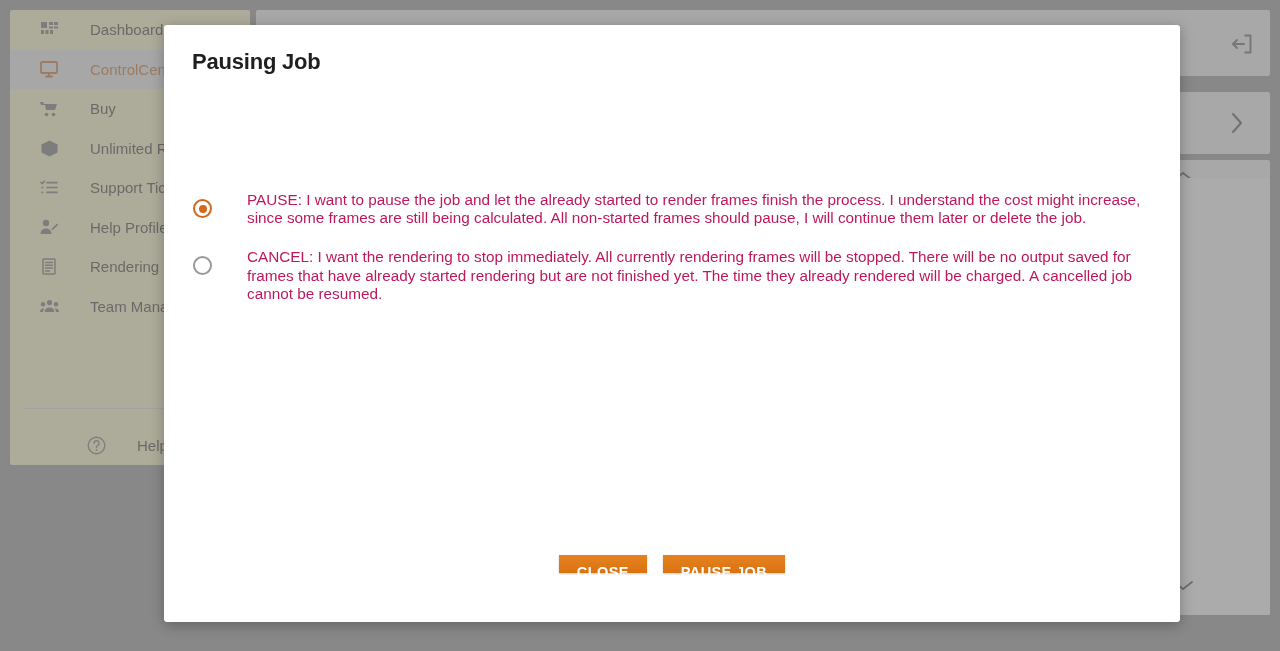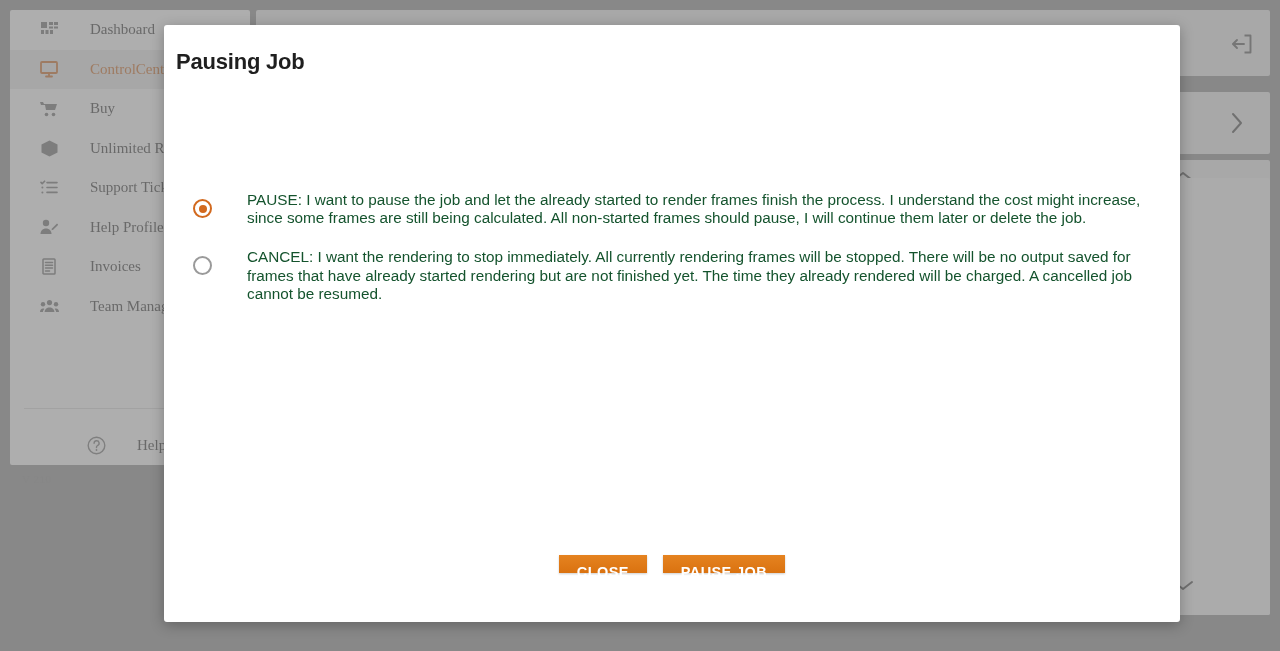--- a/index.html
+++ b/index.html
@@ -25,23 +25,22 @@
     opacity: 0.62;
   }
 
   
   #sidebar {
     position: absolute;
     left: 10px;
     top: 10px;
     width: 240px;
     height: 455px;
-    background: #ffffff;
+    background: #fef9c3;
     border-radius: 2px;
-    font-family: Liberation Serif, serif;
   }
 
   .nav-item {
     position: relative;
     height: 39.5px;
     display: flex;
     align-items: center;
     padding-left: 26px;
     color: #333333;
     font-size: 15px;
@@ -195,21 +194,21 @@
     top: 25px;
     width: 1016px;
     height: 597px;
     background: #ffffff;
     border-radius: 3px;
     box-shadow: 0 3px 14px rgba(0,0,0,0.28);
   }
 
   #modal-title {
     position: absolute;
-    left: 12px;
+    left: 28px;
     top: 24px;
     font-size: 22px;
     font-weight: bold;
     color: #1f1f1f;
     letter-spacing: -0.2px;
   }
 
   #modal-intro {
     position: absolute;
     left: 29px;
@@ -253,21 +252,21 @@
     width: 8px;
     height: 8px;
     border-radius: 50%;
     background: #d2691e;
   }
 
   .option-text {
     margin-left: 35px;
     font-size: 15.3px;
     line-height: 18.2px;
-    color: #14532d;
+    color: #be185d;
     max-width: 905px;
   }
 
   #modal-actions {
     position: absolute;
     left: 0;
     right: 0;
     top: 530px;
     display: flex;
     justify-content: center;
@@ -372,21 +371,21 @@
         <span class="nav-label">Help Profile</span>
       </div>
 
       <div class="nav-item">
         <span class="nav-ico">
           <svg width="14" height="17" viewBox="0 0 14 17" fill="none" stroke="currentColor" stroke-width="1.5">
             <rect x="1" y="1" width="12" height="15" rx="0.8"></rect>
             <path d="M3.5 4.5h7M3.5 7.3h7M3.5 10.1h7M3.5 12.9h4" stroke-linecap="round"></path>
           </svg>
         </span>
-        <span class="nav-label">Invoices</span>
+        <span class="nav-label">Rendering</span>
       </div>
 
       <div class="nav-item">
         <span class="nav-ico">
           <svg width="19" height="14" viewBox="0 0 19 14" fill="currentColor">
             <circle cx="9.5" cy="3.6" r="2.6"></circle>
               <circle cx="3" cy="5.2" r="2.2"></circle>
               <circle cx="16" cy="5.2" r="2.2"></circle>
             <path d="M4.6 13c0-2.7 2.2-4.6 4.9-4.6s4.9 1.9 4.9 4.6z"></path>
             <path d="M0 13c0-2 1.3-3.4 3-3.4.5 0 1 .1 1.4.3C3.4 10.7 2.9 11.8 2.9 13z"></path>

